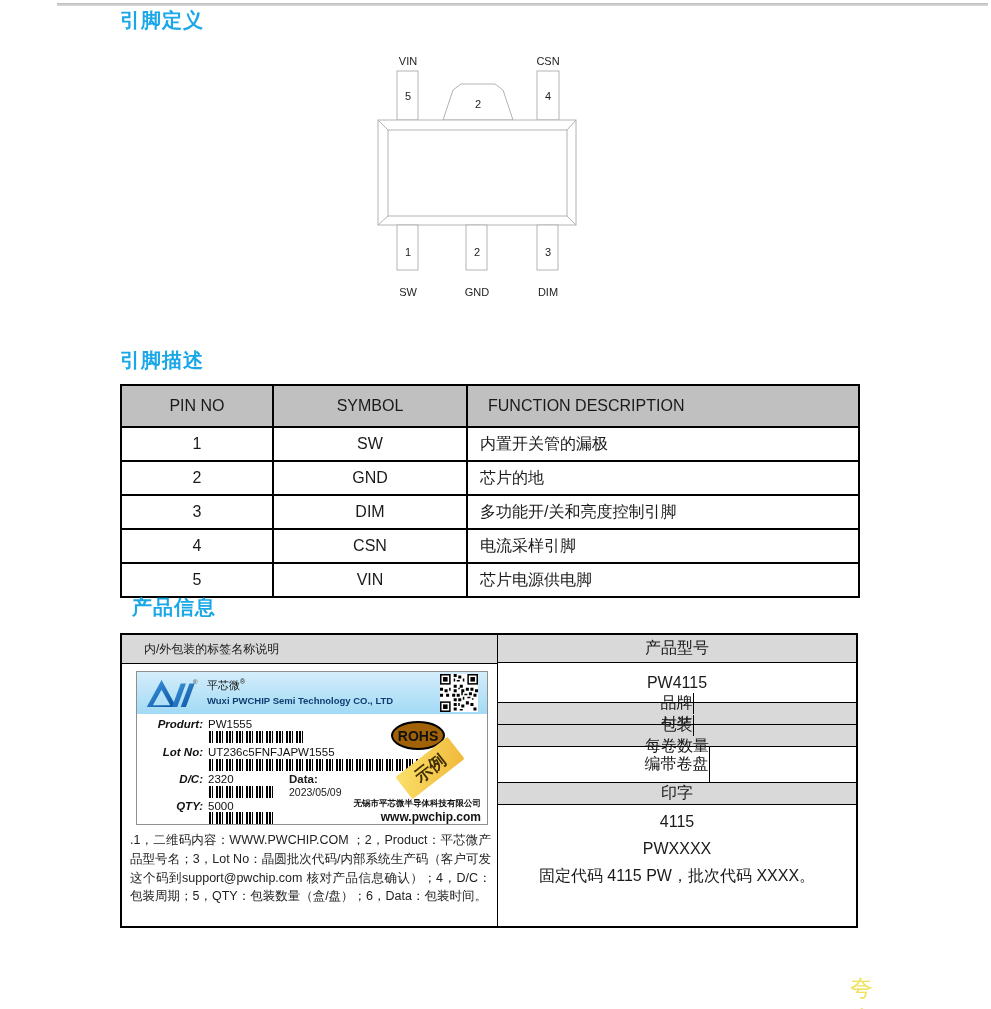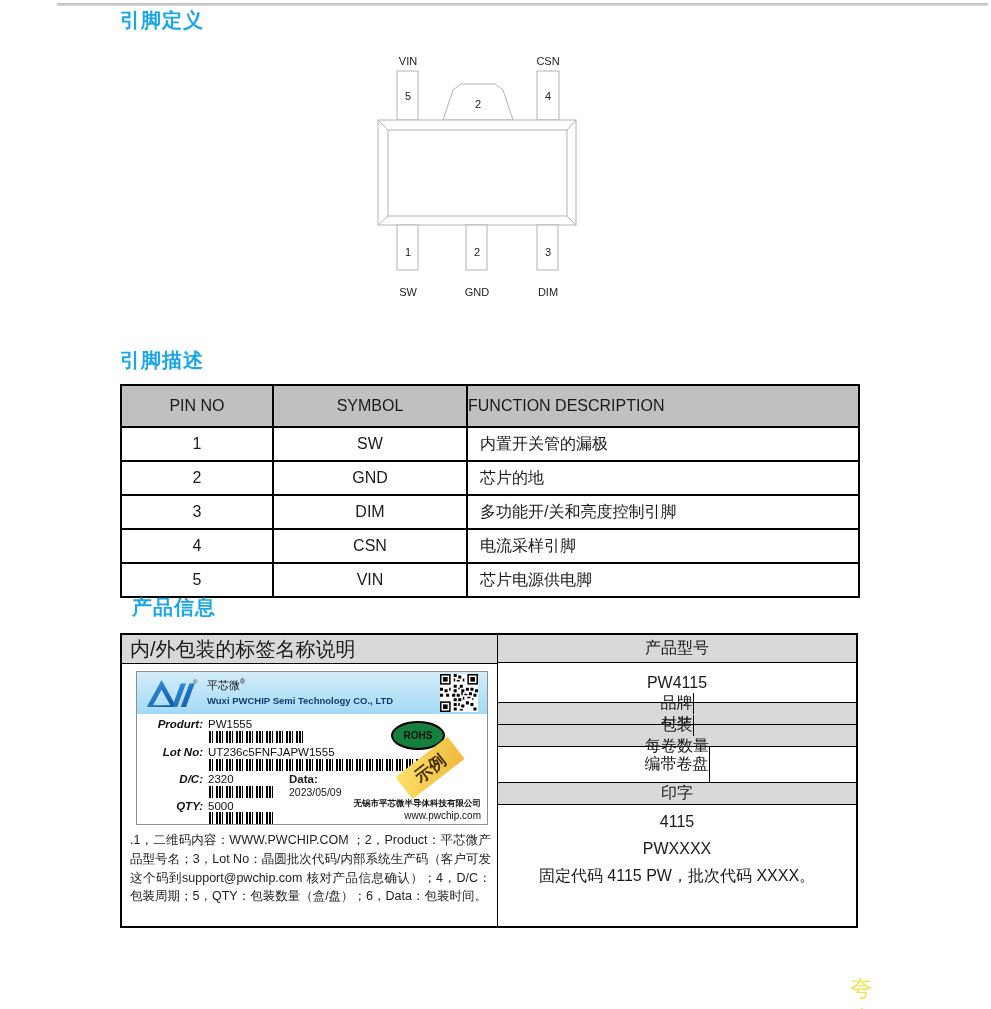--- a/index.html
+++ b/index.html
@@ -21,30 +21,30 @@
   .pkg .shape{fill:#fff;stroke:#b3b3b3;stroke-width:1;}
   .pkg line{stroke:#b3b3b3;stroke-width:1;}
   .pkg text{fill:#222;font-size:11px;font-family:"Liberation Sans","DejaVu Sans",sans-serif;}
 
   
   .pin-table{position:absolute;left:120px;top:384px;width:738px;
              border-collapse:collapse;table-layout:fixed;}
   .pin-table th,.pin-table td{border:2px solid #000;font-weight:normal;
              font-size:16px;color:#1a1a1a;}
   .pin-table th{height:38px;background:#c0c0c0;text-align:center;}
-  .pin-table th.fn{text-align:left;padding-left:0;}
+  .pin-table th.fn{text-align:left;padding-left:20px;}
   .pin-table td{height:30px;text-align:center;background:#fff;}
   .pin-table td.fn{text-align:left;padding-left:12px;}
 
   
   .prod{position:absolute;left:120px;top:633px;width:738px;height:295px;
         border:2px solid #000;box-sizing:border-box;display:flex;background:#fff;}
   .p-left{width:376px;border-right:1px solid #000;display:flex;flex-direction:column;box-sizing:border-box;}
   .p-left-h{height:28px;min-height:28px;background:#d9d9d9;border-bottom:1px solid #000;
-            display:flex;align-items:center;padding-left:8px;font-size:20px;}
+            display:flex;align-items:center;padding-left:22px;font-size:12px;}
   .p-left-body{position:relative;flex:1;}
   .p-right{flex:1;display:flex;flex-direction:column;}
   .rrow{border-bottom:1px solid #000;display:flex;align-items:center;
         justify-content:center;font-size:16px;box-sizing:border-box;}
   .rrow:last-child{border-bottom:none;}
   .rh{background:#d9d9d9;}
   .h28{height:28px;min-height:28px;}
   .h40{height:40px;min-height:40px;}
   .h22{height:22px;min-height:22px;}
   .h36{height:36px;min-height:36px;}
@@ -72,28 +72,28 @@
   .dkey{position:absolute;left:152px;top:101px;font-size:11.5px;font-weight:bold;}
   .dval{position:absolute;left:152px;top:114px;font-size:10.5px;}
   .bc{position:absolute;height:12px;
       background:repeating-linear-gradient(90deg,#000 0 2px,#fff 2px 3px,#000 3px 4px,#fff 4px 7px,#000 7px 9px,#fff 9px 10px);}
   .bc1{top:59px;left:72px;width:96px;}
   .bc2{top:87px;left:72px;width:230px;}
   .bc3{top:114px;left:72px;width:66px;}
   .bc4{top:140px;left:72px;width:66px;}
   .rohs{position:absolute;left:254px;top:49px;width:50px;height:25px;
         border:2px solid #000;border-radius:50%;display:flex;align-items:center;
-        justify-content:center;font-size:10px;font-weight:bold;color:#111;background:#15803d;}
+        justify-content:center;font-size:14px;font-weight:bold;color:#111;background:#a16207;}
   .stamp{position:absolute;left:260px;top:82px;width:66px;height:28px;
          transform:rotate(-38deg);background:linear-gradient(135deg,#fbe06a,#f0b93a);
          display:flex;align-items:center;justify-content:center;
          font-size:17px;font-weight:bold;color:#3f2d00;border-radius:2px;}
   .lcompany{position:absolute;right:6px;top:126px;text-align:right;color:#111;}
   .lcompany .cn{font-size:8.5px;font-weight:bold;}
-  .lcompany .web{font-size:10px;font-weight:normal;}
+  .lcompany .web{font-size:12px;font-weight:bold;}
 
   .note{position:absolute;left:8px;top:167px;right:6px;font-size:12.5px;
         line-height:1.5;text-align:justify;color:#222;}
 
   .watermark{position:absolute;left:850px;top:973px;font-size:23px;color:#f0e25a;}
 </style>
 </head>
 <body>
 
 <div class="page">

